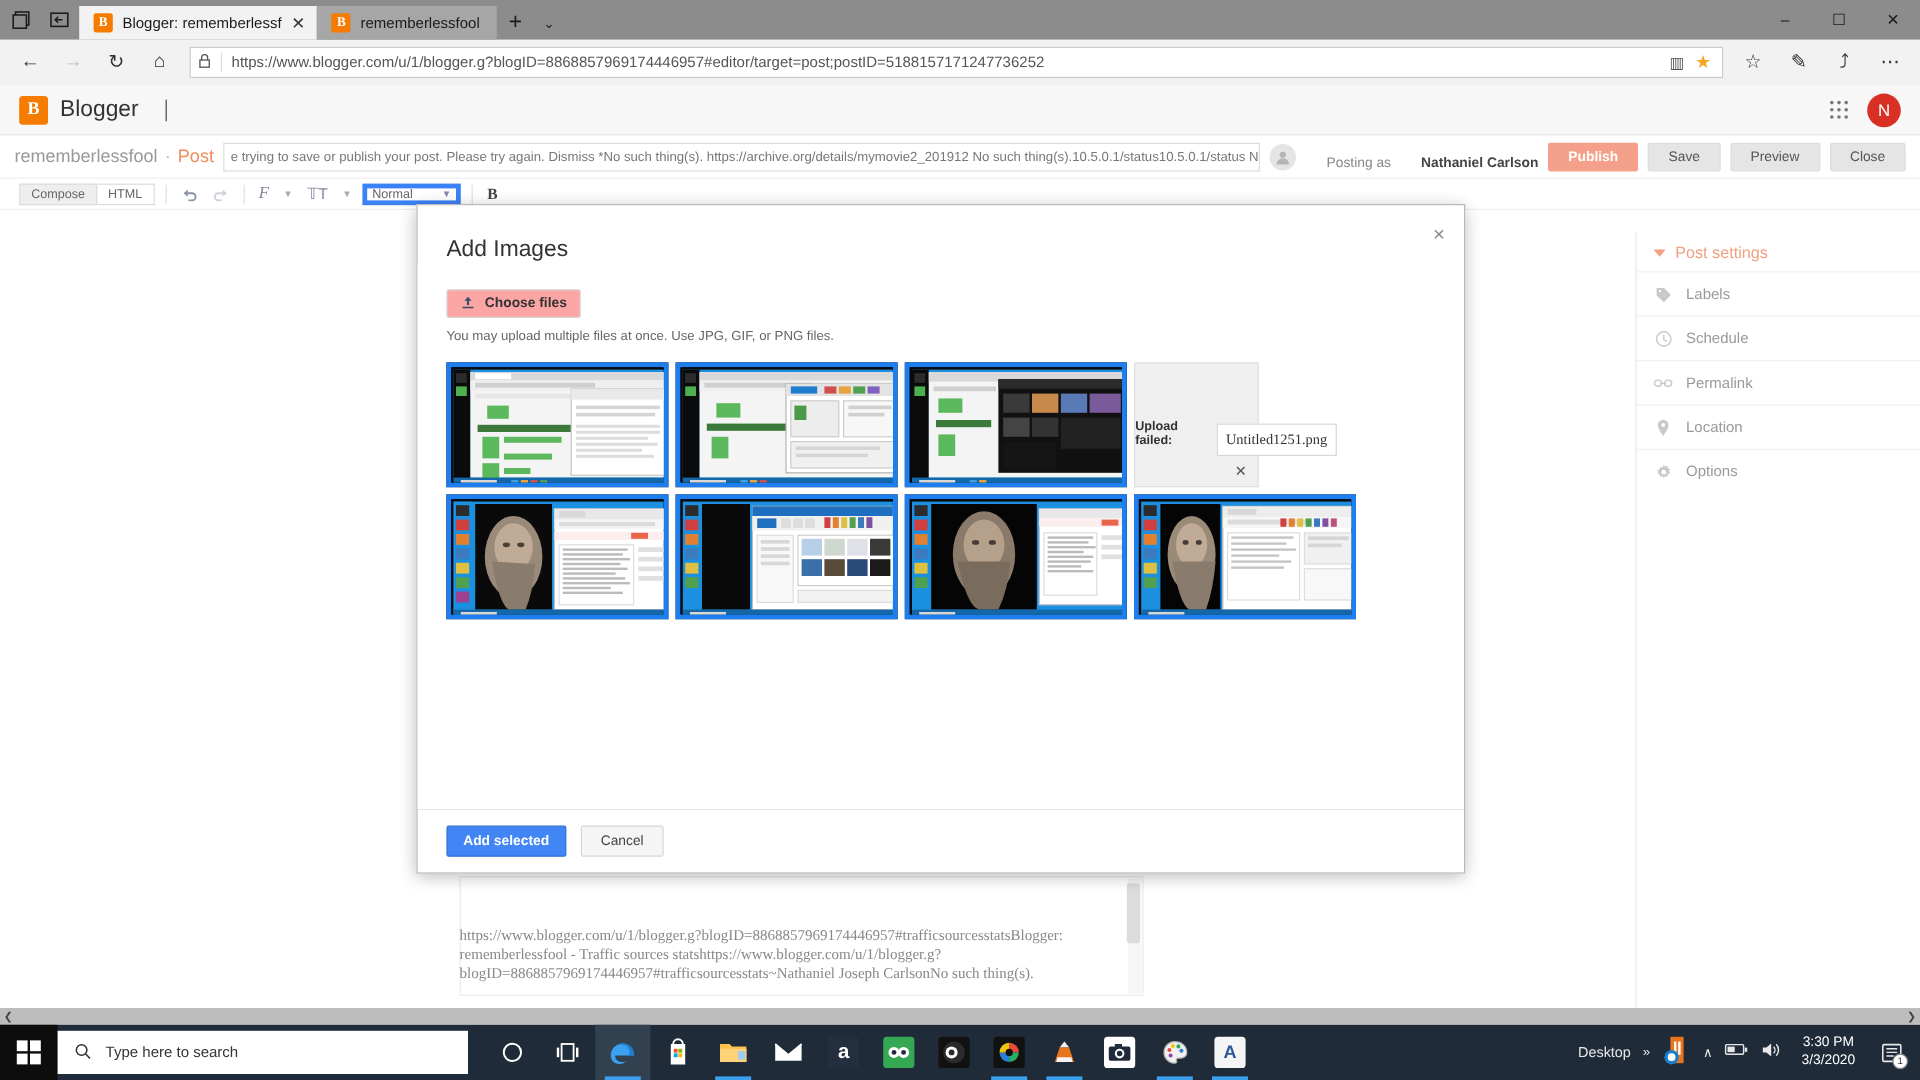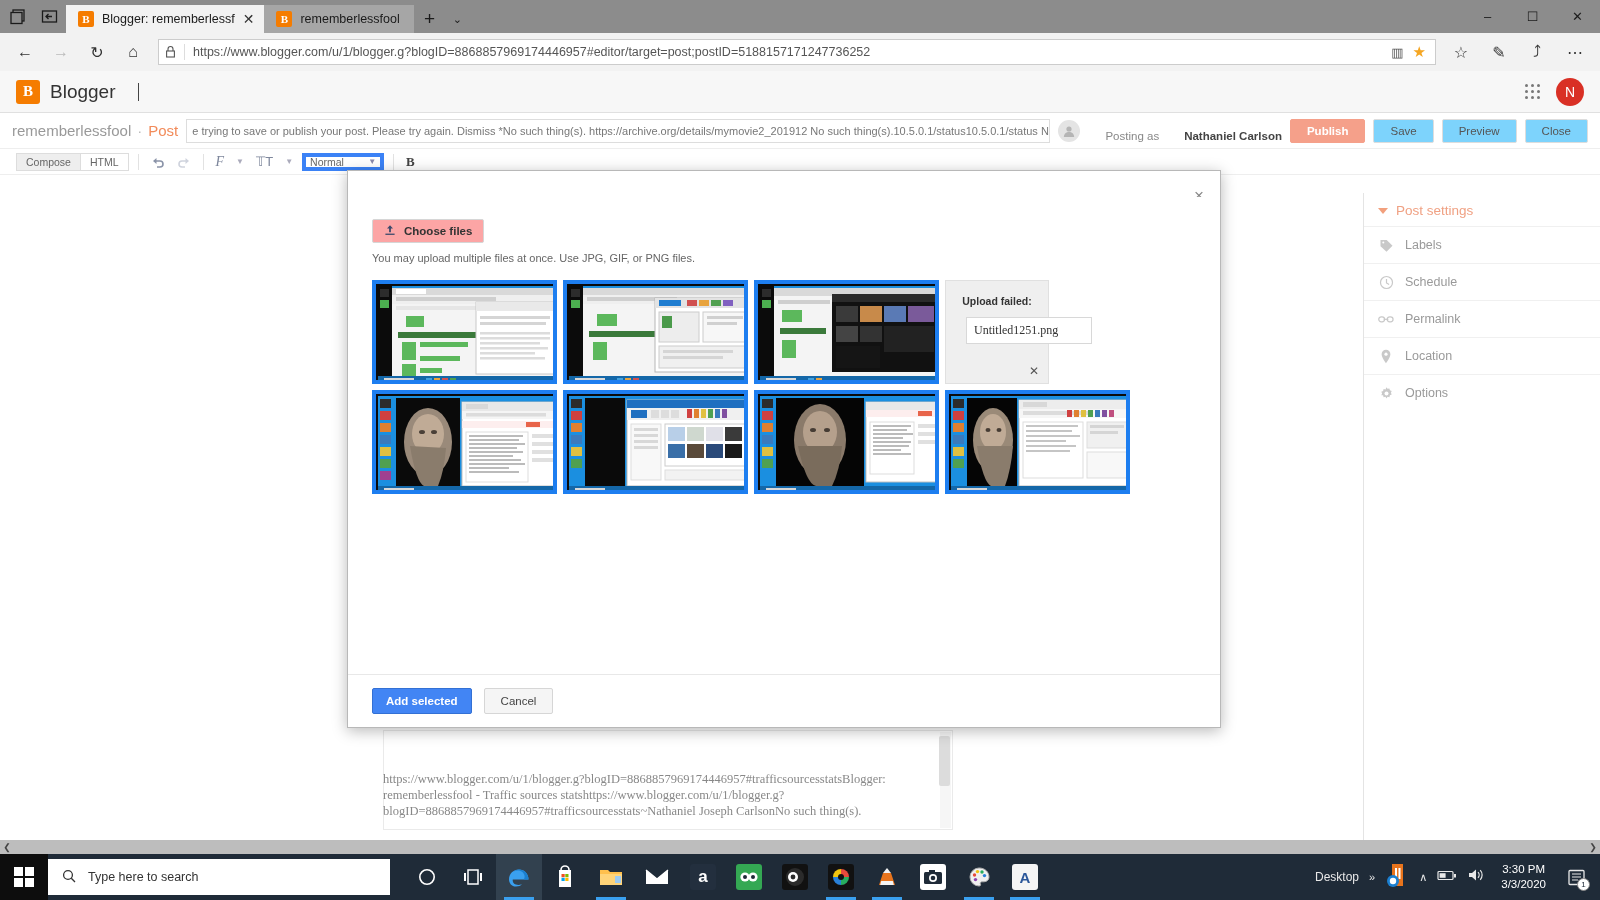--- a/index.html
+++ b/index.html
@@ -71,21 +71,21 @@
   .post-blogname { font-size: 15px; color: #999; }
   .post-word { font-size: 15px; color: #f28b5a; margin-left: 6px; }
   .post-title-input {
     flex: 1; height: 24px; border: 1px solid #ddd; margin-left: 8px; margin-right: 8px;
     font-size: 11px; color: #777; padding: 0 5px; display: flex; align-items: center;
     white-space: nowrap; overflow: hidden;
   }
   .posting-as { display: flex; align-items: flex-end; gap: 25px; font-size: 11.5px; color: #888; white-space: nowrap; }
   .pa-avatar { width: 22px; height: 22px; border-radius: 50%; background: #e4e4e4; display:flex; align-items:center; justify-content:center; color:#aaa; font-size:13px; }
   .pa-name { color: #444; font-weight: bold; }
-  .hdr-btn { height: 24px; padding: 0 16px; font-size: 11.5px; display: flex; align-items: center; justify-content: center; border: 1px solid #ddd; background: #7dd3fc; color: #555; margin-left: 8px; border-radius: 2px; }
+  .hdr-btn { height: 24px; padding: 0 16px; font-size: 11.5px; display: flex; align-items: center; justify-content: center; border: 1px solid #ddd; background: #e5e5e5; color: #555; margin-left: 8px; border-radius: 2px; }
   .hdr-btn.publish { background: #f5a08a; color: #fff; border-color: #f5a08a; font-weight: bold; }
 
   
   .editor-toolbar { height: 26px; background: #fff; display: flex; align-items: center; padding: 0 16px; gap: 6px; border-bottom: 1px solid #eee; }
   .seg { display: flex; }
   .seg > div { height: 18px; padding: 0 9px; font-size: 10.5px; color: #666; border: 1px solid #ddd; display: flex; align-items: center; }
   .seg > div.on { background: #eee; text-align: center; }
   .seg > div + div { border-left: none; }
   .tb-sep { width: 1px; height: 16px; background: #e2e2e2; margin: 0 3px; }
   .tb-ic { font-size: 12px; color: #aab; padding: 0 3px; display: flex; align-items: center; }
@@ -137,21 +137,21 @@
 
   .thumb-grid { padding: 16px 24px 0 24px; display: flex; flex-wrap: wrap; gap: 6px; }
   .thumb {
     width: 185px; height: 104px; border: 4px solid #1d7ef0; position: relative; overflow: hidden;
     background: #000; flex-shrink: 0;
   }
   .thumb .scr { position: absolute; inset: 0; }
 
   .upload-failed {
     width: 104px; height: 104px; background: #efefef; border: 1px solid #e0e0e0;
-    display: flex; flex-direction: column; align-items: center; justify-content: flex-start;
+    display: flex; flex-direction: row; align-items: center; justify-content: flex-start;
     padding-top: 14px; position: relative; flex-shrink: 0;
   }
   .uf-label { font-size: 10.5px; color: #333; font-weight: bold; }
   .uf-name-wrap { margin-top: 10px; width: 126px; position: relative; left: 32px; }
   .uf-name {
     background: #fff; border: 1px solid #d8d8d8; font-size: 12px; color: #333;
     padding: 5px 7px; white-space: nowrap; overflow: hidden;
     font-family: "Liberation Serif", serif;
   }
   .uf-x { position: absolute; bottom: 5px; right: 9px; font-size: 12px; color: #555; }
@@ -390,20 +390,21 @@
             <circle cx="7.5" cy="7.5" r="2" fill="#fff"></circle>
           </svg>
       </span>
       <span>Options</span>
     </div>
   </div>
 </div>
 
 <div class="modal">
   <div class="modal-head">
+    <div class="modal-title">Add Images</div>
     <div class="modal-x">×</div>
   </div>
 
 
   <div class="modal-body">
     <div class="choose-row">
       <div class="choose-btn">
         <span class="upload-ic">
           <svg width="12" height="12" viewBox="0 0 12 12">
               <path d="M6 1.2 L9 4.6 H6.9 V8.2 H5.1 V4.6 H3 z" fill="#3c4a6b"></path>

